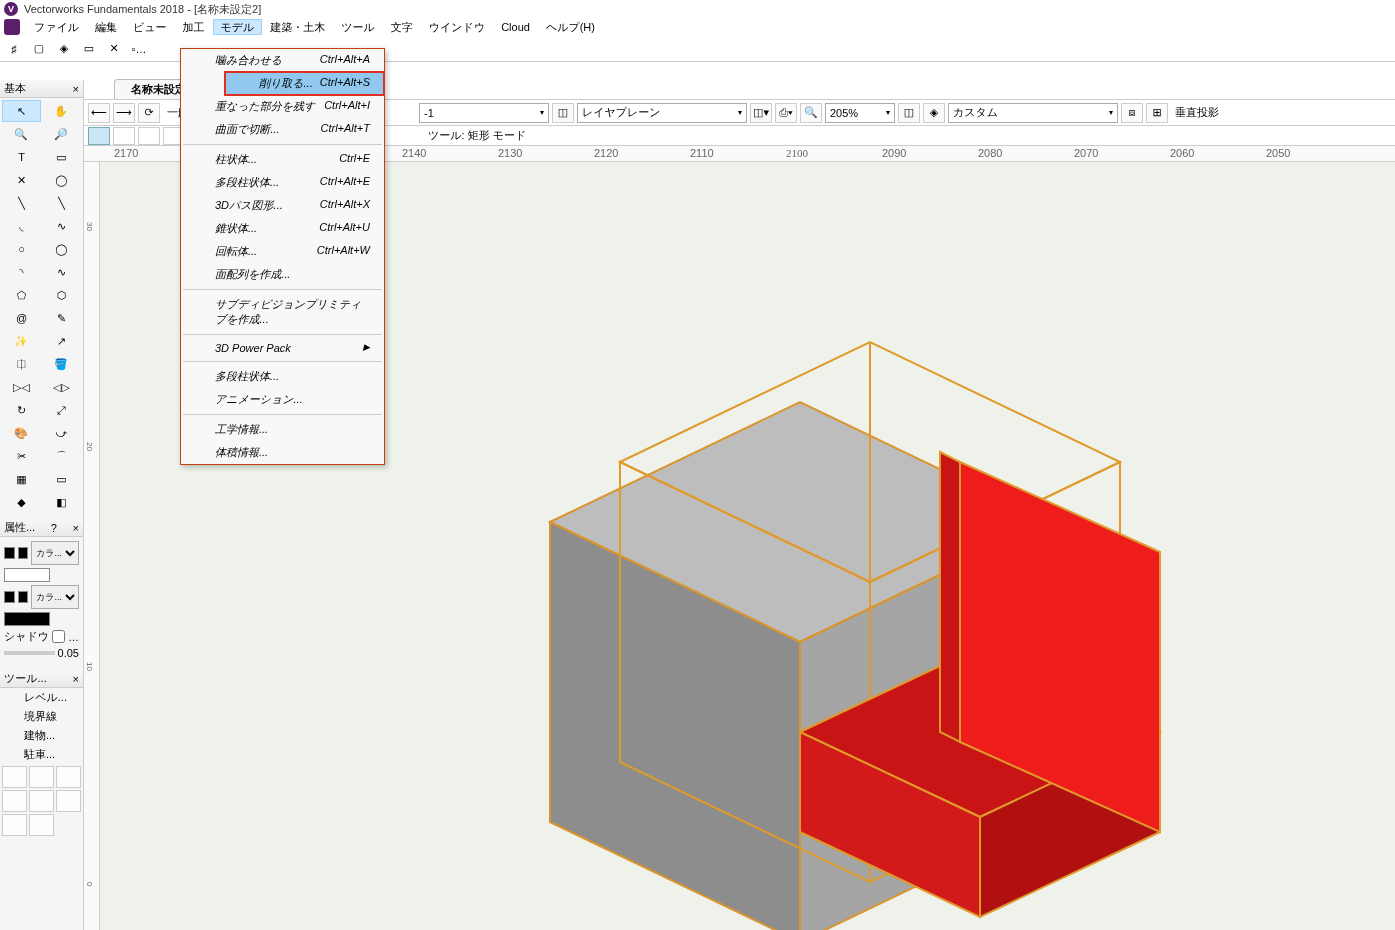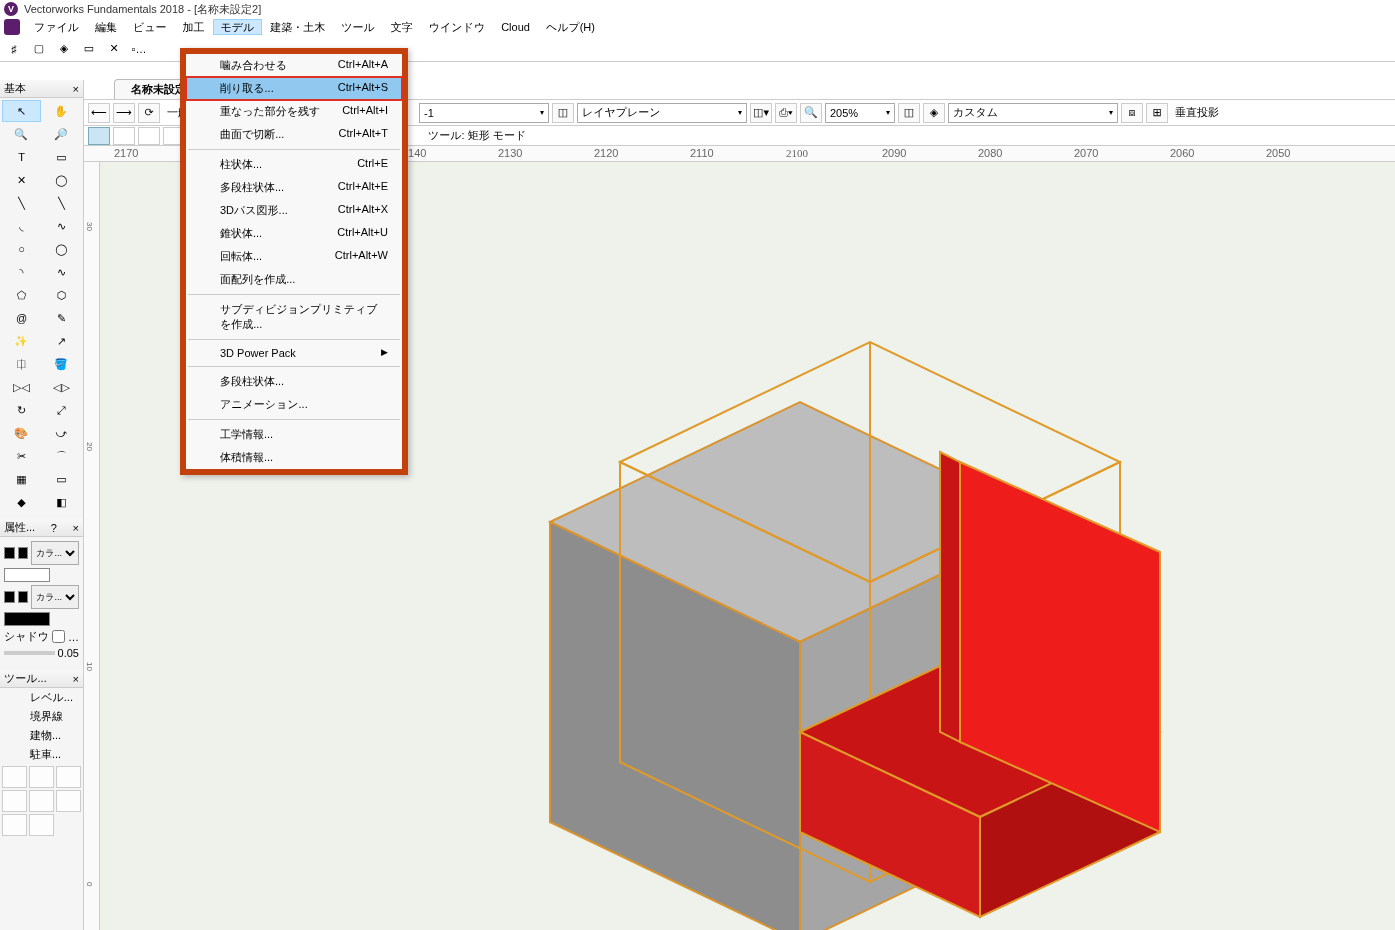--- a/index.html
+++ b/index.html
@@ -27,21 +27,21 @@
 .attrib-body { padding: 4px; font-size: 10px; }
 .attrib-row { display: flex; align-items: center; gap: 3px; margin-bottom: 3px; }
 .swatch { width: 14px; height: 12px; border: 1px solid #888; }
 .swatch.black { background: #000; }
 .swatch.white { background: #fff; }
 .swatch.big { width: 46px; height: 14px; }
 .attrib-sel { flex: 1; height: 24px; border: 1px solid #aaa; font-size: 9px; }
 
 .tool-sets { margin-top: 4px; }
 .tool-sets-body { font-size: 10px; }
-.ts-row { display: flex; align-items: center; gap: 4px; padding: 2px 10px; }
+.ts-row { display: flex; align-items: center; gap: 4px; padding: 2px 4px; }
 .ts-ico { width: 16px; height: 14px; }
 .ts-grid { display: grid; grid-template-columns: repeat(3, 1fr); gap: 2px; padding: 2px; }
 .ts-grid .c { height: 22px; border: 1px solid #ccc; background: #fdfdfd; }
 
 .doc-area { position: absolute; left: 84px; top: 80px; right: 0; bottom: 0; background: #fff; }
 .doc-tabs { height: 20px; display: flex; align-items: flex-end; padding-left: 30px; border-bottom: 1px solid #ccc; }
 .doc-tab { padding: 2px 16px; border: 1px solid #bbb; border-bottom: none; background: #f8f8f8; border-radius: 4px 4px 0 0; margin-right: -1px; font-weight: bold; }
 
 .doc-toolbar { height: 26px; border-bottom: 1px solid #ccc; display: flex; align-items: center; padding: 0 4px; gap: 3px; }
 .db-btn { width: 22px; height: 20px; border: 1px solid #ccc; background: #fafafa; display: flex; align-items: center; justify-content: center; }
@@ -54,23 +54,23 @@
 .mb-btn.act { background: #cce5f5; border-color: #7ab; }
 
 .ruler-h { height: 16px; background: #fafafa; border-bottom: 1px solid #ccc; position: relative; overflow: hidden; font-size: 8px; color: #666; }
 .ruler-h span { position: absolute; top: 1px; }
 .ruler-v { position: absolute; left: 0; top: 0; bottom: 0; width: 16px; background: #fafafa; border-right: 1px solid #ccc; }
 .ruler-v span { position: absolute; left: 1px; font-size: 8px; color: #666; writing-mode: vertical-rl; }
 
 .canvas-wrap { position: absolute; left: 0; top: 82px; right: 0; bottom: 0; }
 .canvas { position: absolute; left: 16px; top: 0; right: 0; bottom: 0; background: #eef2eb; }
 
-.dropdown { position: absolute; left: 180px; top: 48px; width: 228px; background: #f8f8f8; border: 6px solid #c2410c; box-shadow: 2px 2px 6px rgba(0,0,0,.25); z-index: 100; }
+.dropdown { position: absolute; left: 180px; top: 48px; width: 205px; background: #f8f8f8; border: 1px solid #c2410c; box-shadow: 2px 2px 6px rgba(0,0,0,.25); z-index: 100; font-style: italic; }
 .dd-item { display: flex; justify-content: space-between; padding: 4px 14px 4px 34px; cursor: default; }
-.dd-item.hl { background: #90c8f0; outline: 2px solid #e03020; outline-offset: -1px; }
+.dd-item.hl { background: #90c8f0; outline: 2px solid #e03020; outline-offset: -1px; margin-left: 44px; }
 .dd-sep { height: 1px; background: #ccc; margin: 3px 2px; }
 .dd-item .arr { font-size: 9px; }
 
 svg.cube { position: absolute; }
 </style>
 </head>
 <body>
 
 <div class="titlebar">
   <div class="app-icon">V</div>

